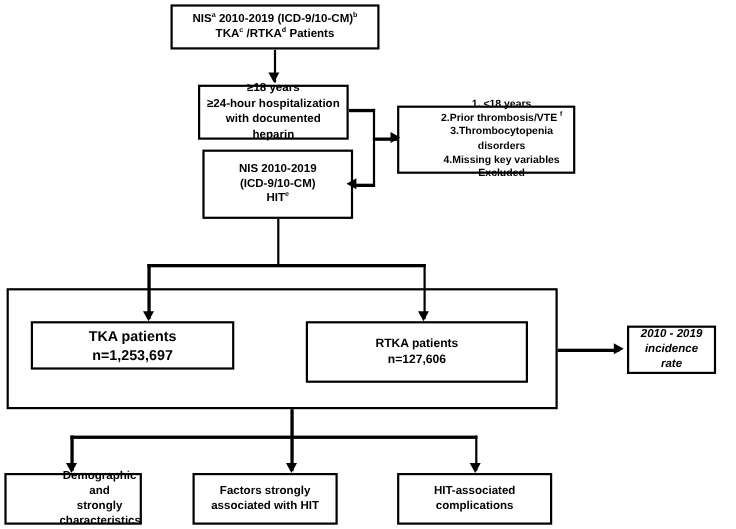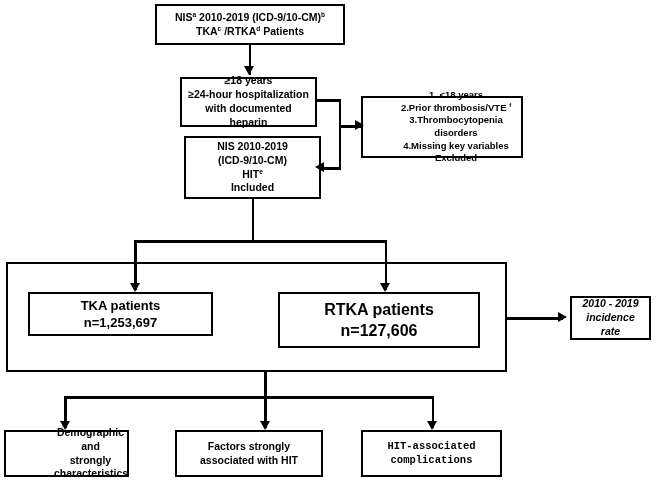--- a/index.html
+++ b/index.html
@@ -110,41 +110,40 @@
       <div>4.Missing key variables</div>
       <div>Excluded</div>
     </div>
   </div>
 
   <div class="node" style="left:184px; top:136px; width:137px; height:63px; font-size:10.5px;">
     <div class="txt">
       <div>NIS 2010-2019</div>
       <div>(ICD-9/10-CM)</div>
       <div><span>HIT</span><sup>e</sup></div>
-      <div>Included</div>
     </div>
   </div>
 
   <div class="ln ln-v" style="left:251.5px; top:199px; height:43px;"></div>
   <div class="ln ln-h" style="left:134px; top:240px; width:253px;"></div>
   <div class="ln ln-v" style="left:134px; top:240px; height:50px;"></div>
   <div class="ln ln-v" style="left:384.5px; top:240px; height:50px;"></div>
   <div class="arrow-d" style="left:129.5px; top:283px;"></div>
   <div class="arrow-d" style="left:380px; top:283px;"></div>
 
   <div class="group-box" style="left:6px; top:262px; width:501px; height:110px;"></div>
 
   <div class="node" style="left:28px; top:292px; width:185px; height:44px; font-size:13px;">
     <div class="txt">
       <div>TKA patients</div>
       <div>n=1,253,697</div>
     </div>
   </div>
 
-  <div class="node" style="left:278px; top:292px; width:202px; height:56px; font-size:16px;">
+  <div class="node" style="left:278px; top:292px; width:202px; height:56px; font-size:11px;">
     <div class="txt">
       <div>RTKA patients</div>
       <div>n=127,606</div>
     </div>
   </div>
 
   <div class="ln ln-h" style="left:507px; top:317px; width:56px;"></div>
   <div class="arrow-r" style="left:558px; top:312px;"></div>
 
   <div class="node" style="left:570px; top:296px; width:81px; height:44px; font-size:10.5px;font-style:italic;">
@@ -163,27 +162,27 @@
   <div class="arrow-d" style="left:427px; top:421px;"></div>
 
   <div class="node" style="left:4px; top:430px; width:125px; height:47px; font-size:10.5px;padding-left:48px;">
     <div class="txt">
       <div>Demographic and</div>
       <div>strongly</div>
       <div>characteristics</div>
     </div>
   </div>
 
-  <div class="node" style="left:175px; top:430px; width:148px; height:47px; font-size:10.5px;text-align:center;">
+  <div class="node" style="left:175px; top:430px; width:132px; height:47px; font-size:10.5px;text-align:center;">
     <div class="txt">
       <div>Factors strongly</div>
       <div>associated with HIT</div>
     </div>
   </div>
 
-  <div class="node" style="left:361px; top:430px; width:141px; height:47px; font-size:10.5px;font-family:Liberation Mono, monospace;">
+  <div class="node" style="left:361px; top:430px; width:141px; height:47px; font-size:10.5px;">
     <div class="txt">
       <div>HIT-associated</div>
       <div>complications</div>
     </div>
   </div>
 
 </div>
 
 </body></html>

